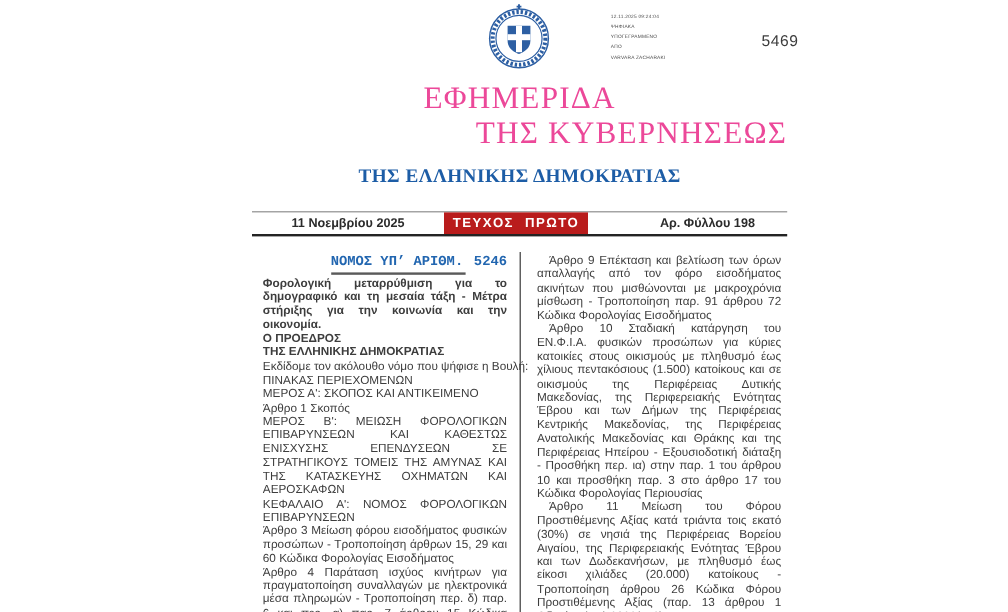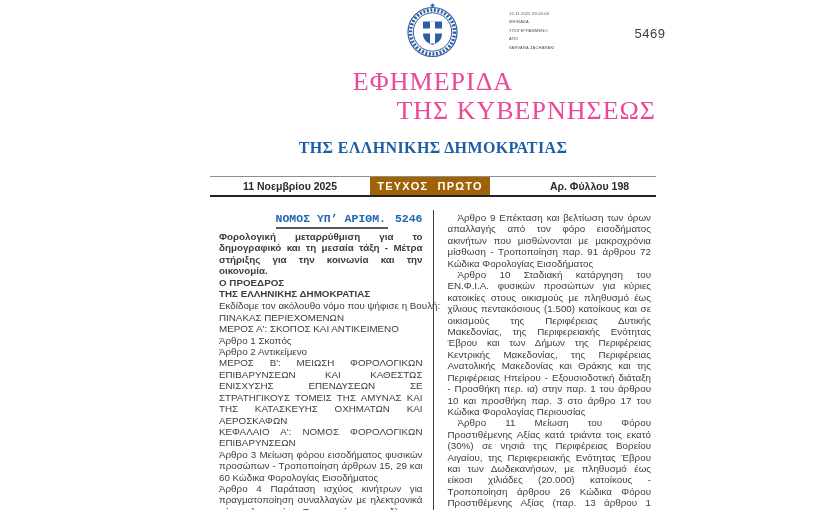--- a/index.html
+++ b/index.html
@@ -21,21 +21,21 @@
   .t2 { top:96px;  font-size:26px; letter-spacing:1px;text-align:right; }
   .t3 { top:139px; font-size:16px; font-weight:bold; color:#1d5da6; letter-spacing:.4px; }
 
   
   .issue-bar { position:absolute; left:210px; top:176px; width:446px; height:21px;
                border-top:1px solid #8e8e8e; border-bottom:2.5px solid #232323;
                display:flex; align-items:stretch; }
   .seg { display:flex; align-items:center; justify-content:center;
          font-size:10.5px; font-weight:bold; color:#2b2b2b; }
   .seg-date  { width:160px; }
-  .seg-type  { width:120px; background:#a16207; color:#ffffff; font-size:11px;
+  .seg-type  { width:120px; background:#b91c1c; color:#ffffff; font-size:11px;
                letter-spacing:1.2px; word-spacing:5px; }
   .seg-sheet { flex:1;margin-left:33px; }
 
   
   .cols { position:absolute; left:219px; top:212px; width:432px; height:298px;
           display:flex; gap:25px; overflow:hidden; }
   .col  { width:203.5px; font-size:9.8px; line-height:11.4px; color:#3d3d3d;
           text-align:justify; }
   .divider { position:absolute; left:433px; top:210px; width:1px; height:300px;
              background:#3a3a3a; }
@@ -98,21 +98,20 @@
         <span class="lbl">ΝΟΜΟΣ ΥΠ’ ΑΡΙΘΜ.</span>
         <span>5246</span>
       </div>
       <p class="summary">Φορολογική μεταρρύθμιση για το δημογραφικό και τη μεσαία τάξη - Μέτρα στήριξης για την κοινωνία και την οικονομία.</p>
       <p class="pres">Ο ΠΡΟΕΔΡΟΣ</p>
       <p class="pres last">ΤΗΣ ΕΛΛΗΝΙΚΗΣ ΔΗΜΟΚΡΑΤΙΑΣ</p>
       <p class="enact">Εκδίδομε τον ακόλουθο νόμο που ψήφισε η Βουλή:</p>
       <p>ΠΙΝΑΚΑΣ ΠΕΡΙΕΧΟΜΕΝΩΝ</p>
       <p>ΜΕΡΟΣ Α': ΣΚΟΠΟΣ ΚΑΙ ΑΝΤΙΚΕΙΜΕΝΟ</p>
       <p>Άρθρο 1 Σκοπός</p>
-      <p>Άρθρο 2 Αντικείμενο</p>
       <p>ΜΕΡΟΣ Β': ΜΕΙΩΣΗ ΦΟΡΟΛΟΓΙΚΩΝ ΕΠΙΒΑΡΥΝΣΕΩΝ ΚΑΙ ΚΑΘΕΣΤΩΣ ΕΝΙΣΧΥΣΗΣ ΕΠΕΝΔΥΣΕΩΝ ΣΕ ΣΤΡΑΤΗΓΙΚΟΥΣ ΤΟΜΕΙΣ ΤΗΣ ΑΜΥΝΑΣ ΚΑΙ ΤΗΣ ΚΑΤΑΣΚΕΥΗΣ ΟΧΗΜΑΤΩΝ ΚΑΙ ΑΕΡΟΣΚΑΦΩΝ</p>
       <p>ΚΕΦΑΛΑΙΟ Α': ΝΟΜΟΣ ΦΟΡΟΛΟΓΙΚΩΝ ΕΠΙΒΑΡΥΝΣΕΩΝ</p>
       <p>Άρθρο 3 Μείωση φόρου εισοδήματος φυσικών προσώπων - Τροποποίηση άρθρων 15, 29 και 60 Κώδικα Φορολογίας Εισοδήματος</p>
       <p>Άρθρο 4 Παράταση ισχύος κινήτρων για πραγματοποίηση συναλλαγών με ηλεκτρονικά μέσα πληρωμών - Τροποποίηση περ. δ) παρ. 6 και περ. α) παρ. 7 άρθρου 15 Κώδικα Φορολογίας Εισοδήματος</p>
 
     </div>
 
     <div class="col">
       <p class="indent">Άρθρο 9 Επέκταση και βελτίωση των όρων απαλλαγής από τον φόρο εισοδήματος ακινήτων που μισθώνονται με μακροχρόνια μίσθωση - Τροποποίηση παρ. 91 άρθρου 72 Κώδικα Φορολογίας Εισοδήματος</p>
       <p class="indent">Άρθρο 10 Σταδιακή κατάργηση του ΕΝ.Φ.Ι.Α. φυσικών προσώπων για κύριες κατοικίες στους οικισμούς με πληθυσμό έως χίλιους πεντακόσιους (1.500) κατοίκους και σε οικισμούς της Περιφέρειας Δυτικής Μακεδονίας, της Περιφερειακής Ενότητας Έβρου και των Δήμων της Περιφέρειας Κεντρικής Μακεδονίας, της Περιφέρειας Ανατολικής Μακεδονίας και Θράκης και της Περιφέρειας Ηπείρου - Εξουσιοδοτική διάταξη - Προσθήκη περ. ια) στην παρ. 1 του άρθρου 10 και προσθήκη παρ. 3 στο άρθρο 17 του Κώδικα Φορολογίας Περιουσίας</p>

